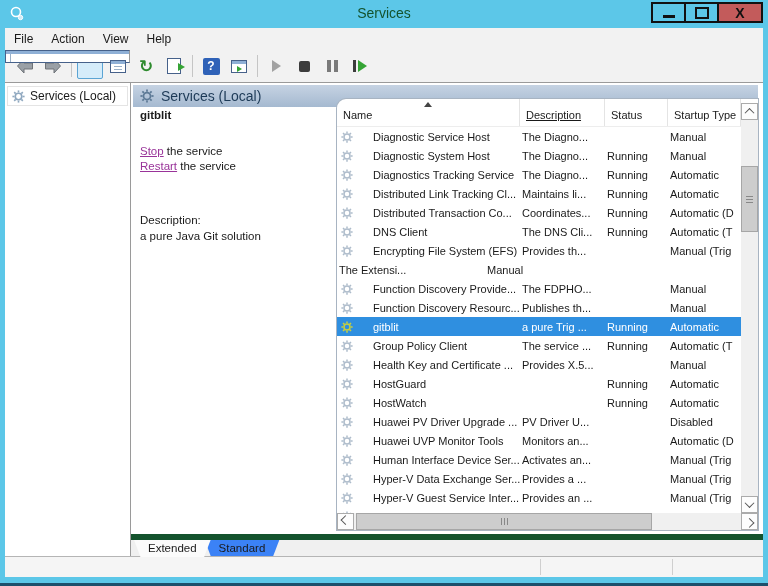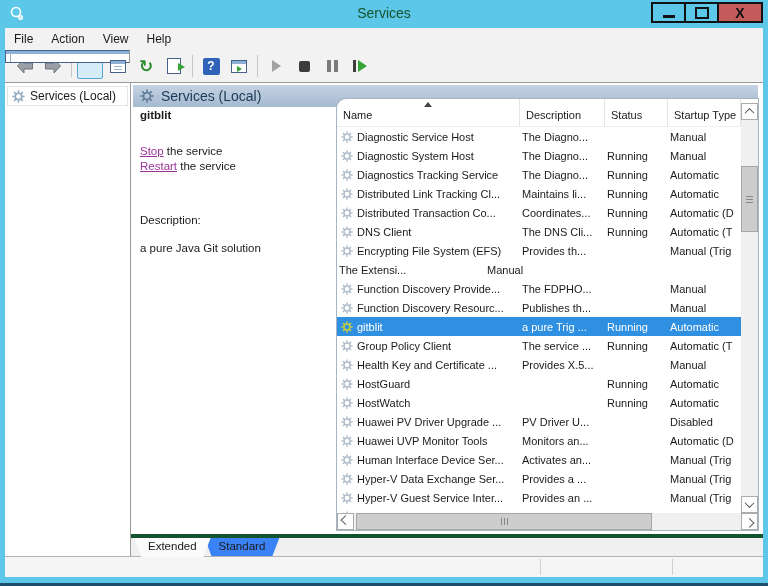--- a/index.html
+++ b/index.html
@@ -58,56 +58,56 @@
   .banner{position:absolute;left:2px;right:5px;top:2px;height:22px;
           background:linear-gradient(#c6d3e3,#a5b9d0);display:flex;align-items:center;gap:7px;padding-left:7px;
           box-sizing:border-box;}
   .banner-title{font-size:14px;color:#1d3a57;}
   
   .infopane{position:absolute;left:9px;top:26px;width:190px;font-size:11.5px;color:#1a1a1a;}
   .svc-title{font-weight:bold;margin-bottom:24px;}
   .svc-link-line{margin-bottom:3px;}
   .svc-link{color:#993399;text-decoration:underline;cursor:pointer;}
   .svc-desc-label{margin-top:42px;}
-  .svc-desc{margin-top:15px;width:175px;line-height:1.25;}
+  .svc-desc{margin-top:3px;width:175px;line-height:1.25;}
   
   .sheet{position:absolute;left:206px;top:16px;width:421px;height:431px;background:#fff;
          border-top-left-radius:9px;box-shadow:0 0 0 1px #a8b4c2;}
   .list-header{position:absolute;left:0;top:0;right:17px;height:28px;font-size:11px;color:#1a1a1a;}
   .hcell{position:absolute;top:0;bottom:0;border-right:1px solid #e4e4e4;box-sizing:border-box;
          display:flex;align-items:flex-end;padding:0 0 6px 6px;white-space:nowrap;overflow:hidden;}
   .hdr-line{position:absolute;left:0;right:0;bottom:0;height:1px;background:#ededed;}
   .sort-arrow{position:absolute;top:3px;width:0;height:0;border-left:4px solid transparent;
               border-right:4px solid transparent;border-bottom:5px solid #444;}
   .rows{position:absolute;left:0;top:28px;width:404px;height:386px;overflow:hidden;}
   .svc-row{position:relative;height:19px;display:flex;align-items:center;font-size:11px;color:#1a1a1a;white-space:nowrap;}
   .svc-row.selected{background:#2f8fe0;color:#fff;}
   .cell{overflow:hidden;white-space:nowrap;box-sizing:border-box;flex:none;}
-  .c-name{width:183px;display:flex;align-items:center;gap:4px;padding-left:4px;}
+  .c-name{width:183px;display:flex;align-items:center;gap:20px;padding-left:4px;}
   .c-desc{width:85px;padding-left:2px;}
   .c-stat{width:63px;padding-left:2px;}
   .c-start{width:73px;padding-left:2px;}
   
   .vscroll{position:absolute;right:0;top:4px;width:17px;height:410px;background:#f0f0f0;}
   .hscroll{position:absolute;left:0;bottom:0;width:421px;height:17px;background:#f0f0f0;}
   .sb-btn{position:absolute;width:17px;height:17px;background:#fdfdfd;border:1px solid #ababab;box-sizing:border-box;
           display:flex;align-items:center;justify-content:center;}
   .chev{width:6px;height:6px;border-left:1px solid #555;border-top:1px solid #555;}
   .chev.up{transform:rotate(45deg) translate(1px,1px);}
   .chev.down{transform:rotate(225deg) translate(1px,1px);}
   .chev.left{transform:rotate(-45deg) translate(1px,-1px);}
   .chev.right{transform:rotate(135deg) translate(1px,-1px);}
   .v-thumb{position:absolute;left:0;width:17px;top:63px;height:66px;background:#cdcdcd;border:1px solid #a6a6a6;
            box-sizing:border-box;display:flex;flex-direction:column;align-items:center;justify-content:center;gap:2px;}
   .v-thumb i{display:block;width:7px;height:1px;background:#888;}
   .h-thumb{position:absolute;top:0;height:17px;left:19px;width:296px;background:#cdcdcd;border:1px solid #a6a6a6;
            box-sizing:border-box;display:flex;align-items:center;justify-content:center;gap:2px;}
   .h-thumb i{display:block;width:1px;height:7px;background:#888;}
   
-  .tabbar{position:absolute;left:0;right:0;bottom:0;height:23px;background:#f0f0f0;border-top:4px solid #14532d;
+  .tabbar{position:absolute;left:0;right:0;bottom:0;height:23px;background:#f0f0f0;border-top:6px solid #14532d;
           display:flex;align-items:flex-start;padding-left:3px;box-sizing:border-box;}
   .tab{height:19px;padding:2px 14px 0 14px;font-size:11.5px;color:#1a1a1a;
        clip-path:polygon(0 0,100% 0,calc(100% - 8px) 100%,8px 100%);
        background:#3b82f6;margin-right:-6px;
        filter:drop-shadow(1px 0 0 #9a9a9a) drop-shadow(-1px 0 0 #9a9a9a) drop-shadow(0 1px 0 #9a9a9a);}
   .tab.active{background:#fbfbfb;z-index:2;}
   
   .statusbar{position:absolute;left:5px;right:5px;bottom:9px;height:20px;background:#f5f5f5;border-top:1px solid #b5b5b5;}
   .status-sep{position:absolute;top:2px;bottom:2px;width:1px;background:#cfcfcf;}
   .frame-bottom{position:absolute;left:0;right:0;bottom:0;height:9px;background:#5cc7e8;}
@@ -240,21 +240,21 @@
         <div class="svc-title">gitblit</div>
         <div class="svc-link-line"><span class="svc-link">Stop</span><span> the service</span></div>
         <div class="svc-link-line"><span class="svc-link">Restart</span><span> the service</span></div>
         <div class="svc-desc-label">Description:</div>
         <div class="svc-desc">a pure Java Git solution</div>
       </div>
 
       <div class="sheet">
         <div class="list-header">
             <div class="hcell" style="left: 0px; width: 183px;">Name</div>
-            <div class="hcell" style="left: 183px; width: 85px;">Description</div>
+            <div class="hcell" style="left: 183px; width: 85px; text-decoration: underline;">Description</div>
             <div class="hcell" style="left: 268px; width: 63px;">Status</div>
             <div class="hcell" style="left: 331px; width: 73px;">Startup Type</div>
             <div class="sort-arrow" style="left: 87px;"></div>
           </div>
         <div class="hdr-line" style="top:27px;"></div>
         <div class="rows">
             <div class="svc-row">
               <span class="cell c-name">
                 <span style="display:flex">
                   <svg width="12" height="12" viewBox="0 0 16 16">

